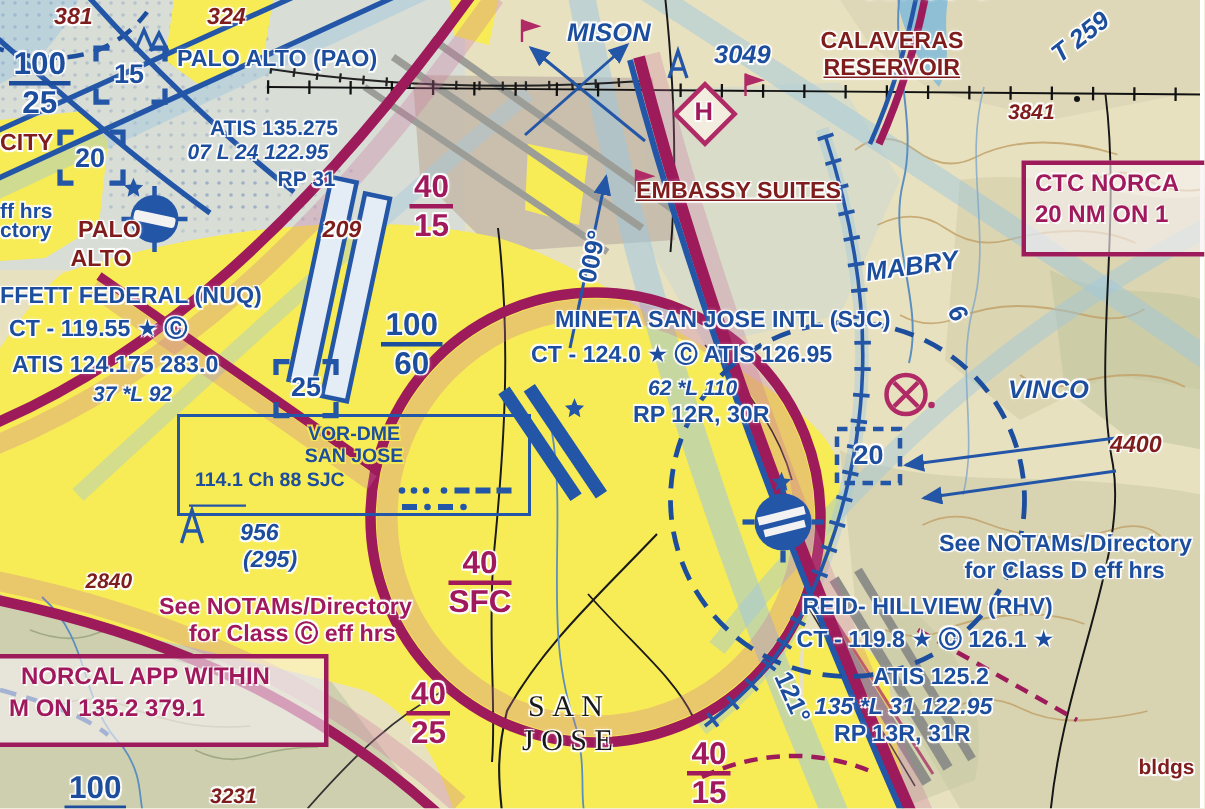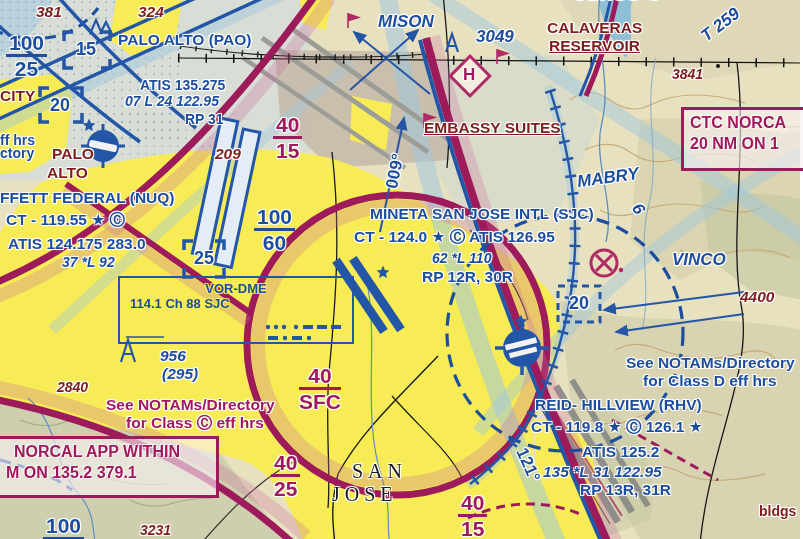--- a/index.html
+++ b/index.html
@@ -246,20 +246,21 @@
     </g>
     <circle cx="718" cy="66" r="2" fill="#111"></circle>
     <line x1="126" y1="337" x2="164" y2="337" stroke="#2456A8" stroke-width="1.5"></line>
     <rect x="800" y="0" width="3" height="539" fill="#fff"></rect>
   </g>
 </svg>
 
 <div class="boxes">
   <div class="vorbox" style="left:118px;top:276px;width:224px;height:58px">
     <div>VOR-DME</div>
+    <div>SAN JOSE</div>
     <div class="l3">114.1 Ch 88 SJC</div>
   </div>
   <div class="box" style="left:-3px;top:436px;width:204px;height:50px">
     <div style="padding-left:8px">NORCAL APP WITHIN</div>
     <div>M ON 135.2 379.1</div>
   </div>
   <div class="box" style="left:681px;top:107px;width:130px;height:52px">
     <div>CTC NORCA</div>
     <div>20 NM ON 1</div>
   </div>
@@ -312,21 +313,21 @@
       </span>
       <span class="lbl mag frac" style="left: 271px; top: 452px;">
         <span class="num">40</span>
         <span class="den">25</span>
       </span>
       <span class="lbl mag frac" style="left: 458px; top: 492px;">
         <span class="num">40</span>
         <span class="den">15</span>
       </span>
       <span class="lbl serif" style="left: 352px; top: 461px;">SAN</span>
-      <span class="lbl serif" style="left: 332px; top: 484px;">JOSE</span>
+      <span class="lbl serif" style="left: 348px; top: 484px;">JOSE</span>
       <span class="lbl blk lg ul" style="left: 424px; top: 120px;">EMBASSY SUITES</span>
       <span class="lbl blue it xl" style="left: 378px; top: 13px;">MISON</span>
       <span class="lbl blue it xl" style="left: 476px; top: 28px;">3049</span>
       <span class="lbl blk lg" style="left: 547px; top: 20px;">CALAVERAS</span>
       <span class="lbl blk lg ul" style="left: 549px; top: 38px;">RESERVOIR</span>
       <span class="lbl blue it xl" style="left: 699px; top: 16px; transform: rotate(-38deg);">T 259</span>
       <span class="lbl blk it" style="left: 672px; top: 67px;">3841</span>
       <span class="lbl mag lg sp" style="left: 574px; top: -13px;">CLASS C</span>
       <span class="lbl blue xl" style="left: 378px; top: 162px; transform: rotate(-78deg);">009°</span>
       <span class="lbl blue lg" style="left: 349px; top: 206px; margin-left: 21px;">MINETA SAN JOSE INTL (SJC)</span>
@@ -337,19 +338,19 @@
       <span class="lbl blue it xl" style="left: 633px; top: 200px; transform: rotate(58deg);">6</span>
       <span class="lbl blue it xl" style="left: 672px; top: 251px;">VINCO</span>
       <span class="lbl blk it lg" style="left: 740px; top: 289px;">4400</span>
       <span class="lbl blue bracket-num" style="left: 569px; top: 294px;">20</span>
       <span class="lbl blue lg" style="left: 626px; top: 355px;">See NOTAMs/Directory</span>
       <span class="lbl blue lg" style="left: 643px; top: 373px;">for Class D eff hrs</span>
       <span class="lbl blue lg" style="left: 535px; top: 397px;">REID- HILLVIEW (RHV)</span>
       <span class="lbl blue lg" style="left: 531px; top: 419px;">CT - 119.8 ★ Ⓒ 126.1 ★</span>
       <span class="lbl blue lg" style="left: 582px; top: 444px;">ATIS 125.2</span>
       <span class="lbl blue it lg" style="left: 543px; top: 464px;">135 *L 31  122.95</span>
-      <span class="lbl blue lg" style="left: 580px; top: 482px;">RP 13R, 31R</span>
+      <span class="lbl blue lg" style="left: 556px; top: 482px;">RP 13R, 31R</span>
       <span class="lbl blue xl" style="left: 510px; top: 456px; transform: rotate(66deg);">121°</span>
       <span class="lbl mag xl" style="left: 463px; top: 66px;">H</span>
       <span class="lbl blk" style="left: 725px; top: 504px; margin-left: 34px;">bldgs</span>
     </div>
 
 </div>
 
 </body></html>

